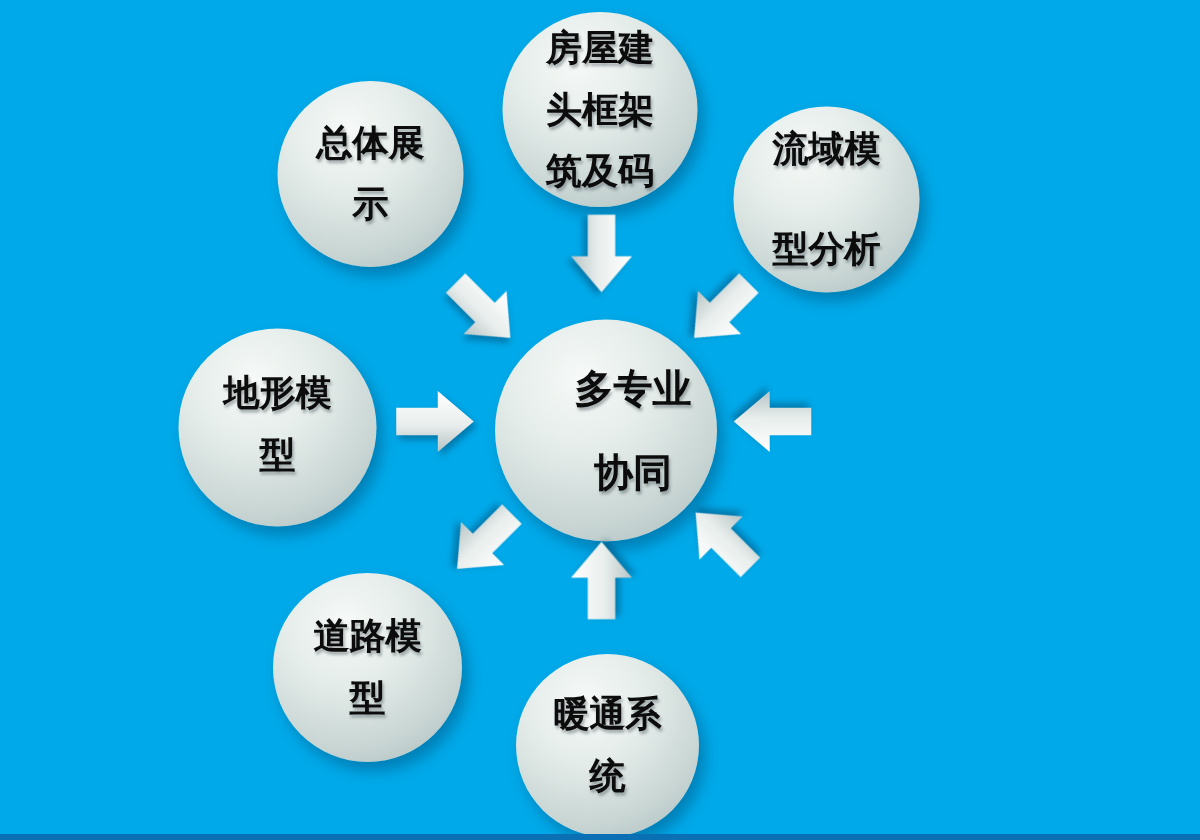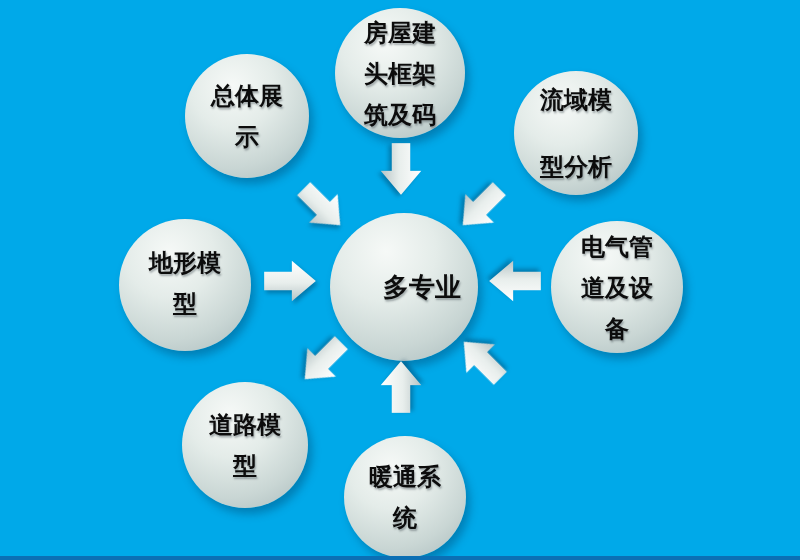--- a/index.html
+++ b/index.html
@@ -36,21 +36,21 @@
     font-weight: 700;
     color: #0c0c0c;
     font-size: 24px;
     line-height: 41px;
     white-space: nowrap;
     text-shadow: 1px 2px 2px rgba(70, 82, 88, 0.45);
   }
   
   .node-top          { left: 335px; top:   8px; width: 130px; height: 130px; }
   .node-top-left     { left: 185px; top:  54px; width: 124px; height: 124px; }
-  .node-top-right    { left: 514px; top:  71px; width: 124px; height: 124px; gap: 26px; }
+  .node-top-right    { left: 489px; top:  71px; width: 124px; height: 124px; gap: 26px; }
   .node-left         { left: 119px; top: 219px; width: 132px; height: 132px; font-family: Liberation Mono, monospace; }
   .node-center       { left: 330px; top: 213px; width: 148px; height: 148px; }
   .node-right        { left: 551px; top: 221px; width: 132px; height: 132px; }
   .node-bottom-left  { left: 182px; top: 382px; width: 126px; height: 126px; }
   .node-bottom       { left: 344px; top: 436px; width: 122px; height: 122px; }
   .node-bottom-right { left: 497px; top: 380px; width: 124px; height: 124px; }
   .node-center .line { font-size: 26px; line-height: 56px; margin-left: 36px; }
 
   .arrow {
     position: absolute;
@@ -80,20 +80,21 @@
       <linearGradient id="arrowGrad" x1="0" y1="0" x2="0" y2="1">
         <stop offset="0" stop-color="#ffffff"></stop>
         <stop offset="0.55" stop-color="#e8eeec"></stop>
         <stop offset="1" stop-color="#b7c4c5"></stop>
       </linearGradient>
     </defs>
   </svg>
 
   <div class="node node-center">
     <div class="line">多专业</div>
+    <div class="line">协同</div>
   </div>
 
   <div class="node node-top">
     <div class="line">房屋建</div>
     <div class="line">头框架</div>
     <div class="line">筑及码</div>
   </div>
 
   <div class="node node-top-left">
     <div class="line">总体展</div>
@@ -103,25 +104,20 @@
   <div class="node node-top-right">
     <div class="line">流域模</div>
     <div class="line">型分析</div>
   </div>
 
   <div class="node node-left">
     <div class="line">地形模</div>
     <div class="line">型</div>
   </div>
 
-  <div class="node node-right">
-    <div class="line">电气管</div>
-    <div class="line">道及设</div>
-    <div class="line">备</div>
-  </div>
 
   <div class="node node-bottom-left">
     <div class="line">道路模</div>
     <div class="line">型</div>
   </div>
 
   <div class="node node-bottom">
     <div class="line">暖通系</div>
     <div class="line">统</div>
   </div>

